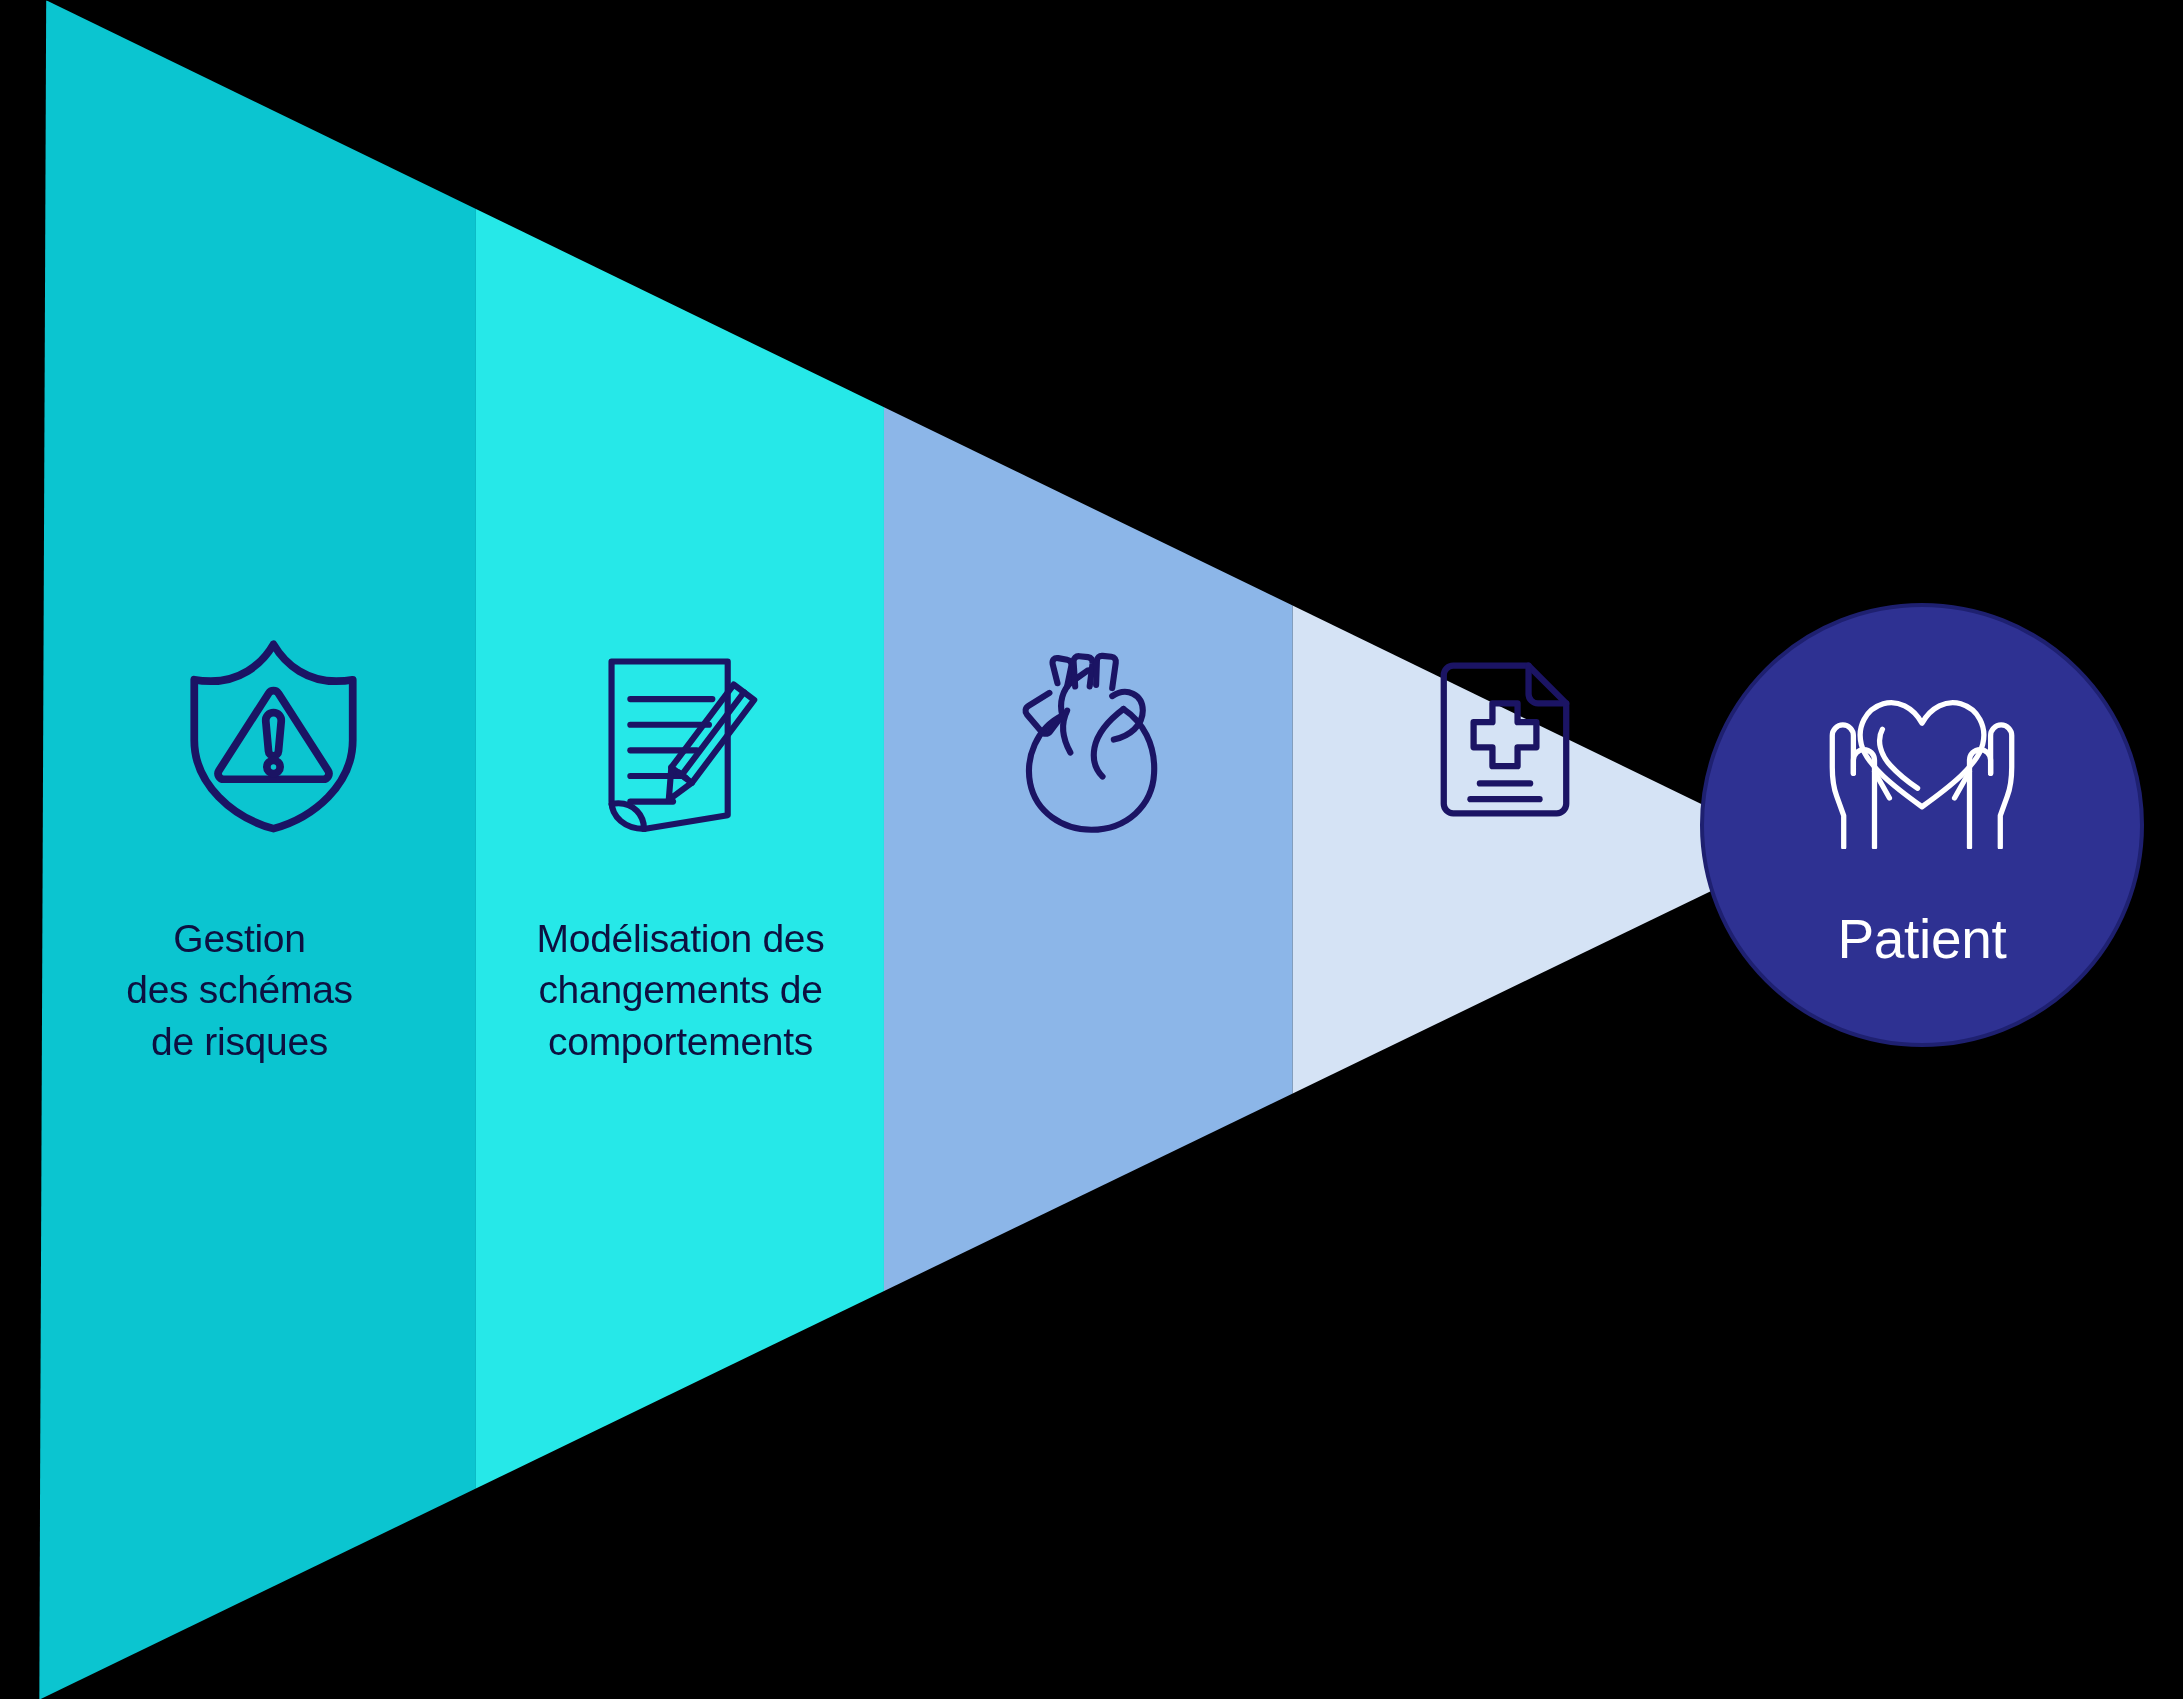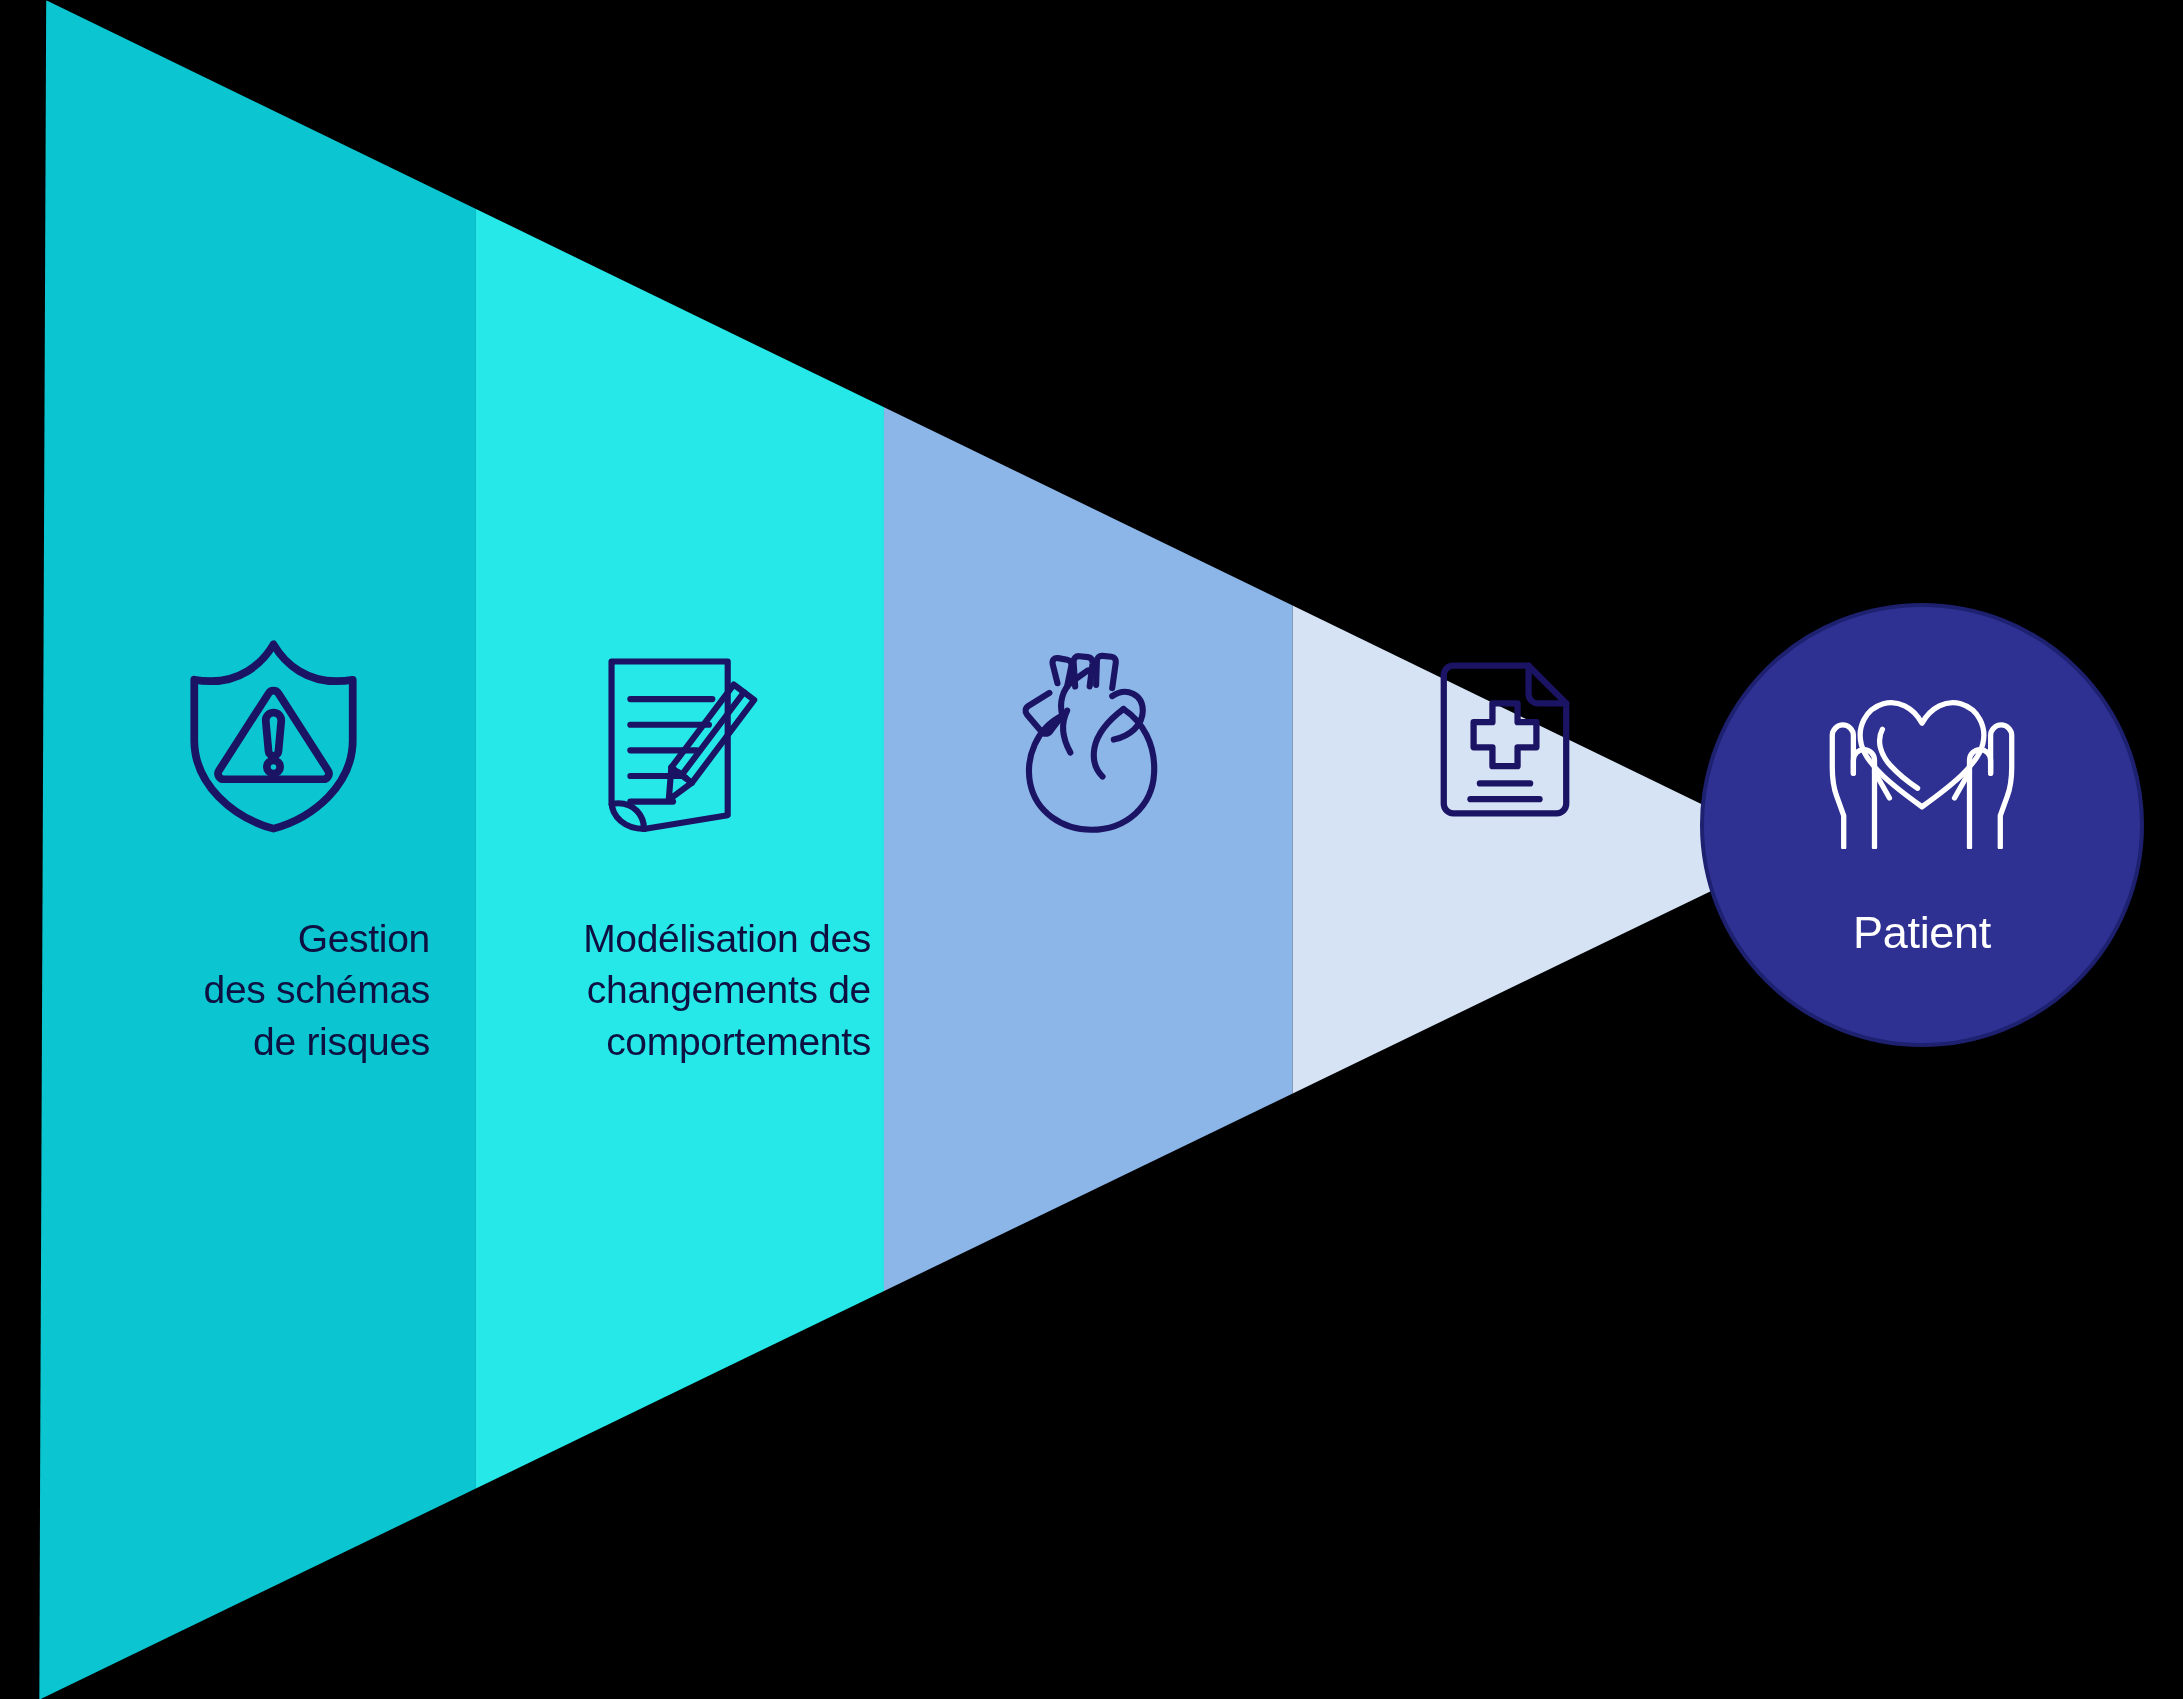--- a/index.html
+++ b/index.html
@@ -23,21 +23,21 @@
   #funnel-svg {
     position: absolute;
     left: 0;
     top: 0;
     width: 2183px;
     height: 1700px;
     display: block;
   }
   .stage-label {
     position: absolute;
-    text-align: right;
+    text-align: center;
     color: #0D1040;
     font-family: "Liberation Sans", sans-serif;
     font-size: 39px;
     line-height: 1.32;
     letter-spacing: -0.3px;
     white-space: pre-line;
     font-weight: 400;
   }
   .stage-icon {
     position: absolute;
@@ -45,21 +45,21 @@
   #patient-circle {
     position: absolute;
     border-radius: 50%;
     box-sizing: border-box;
   }
   #patient-label {
     position: absolute;
     text-align: center;
     color: #FFFFFF;
     font-family: "Liberation Sans", sans-serif;
-    font-size: 45px;
+    font-size: 55px;
     line-height: 1.2;
     letter-spacing: -0.3px;
     font-weight: 400;
   }
 </style>
 </head>
 <body style="background: rgb(0, 0, 0);">
 
 <div id="stage" style="background: rgb(0, 0, 0);">
 

